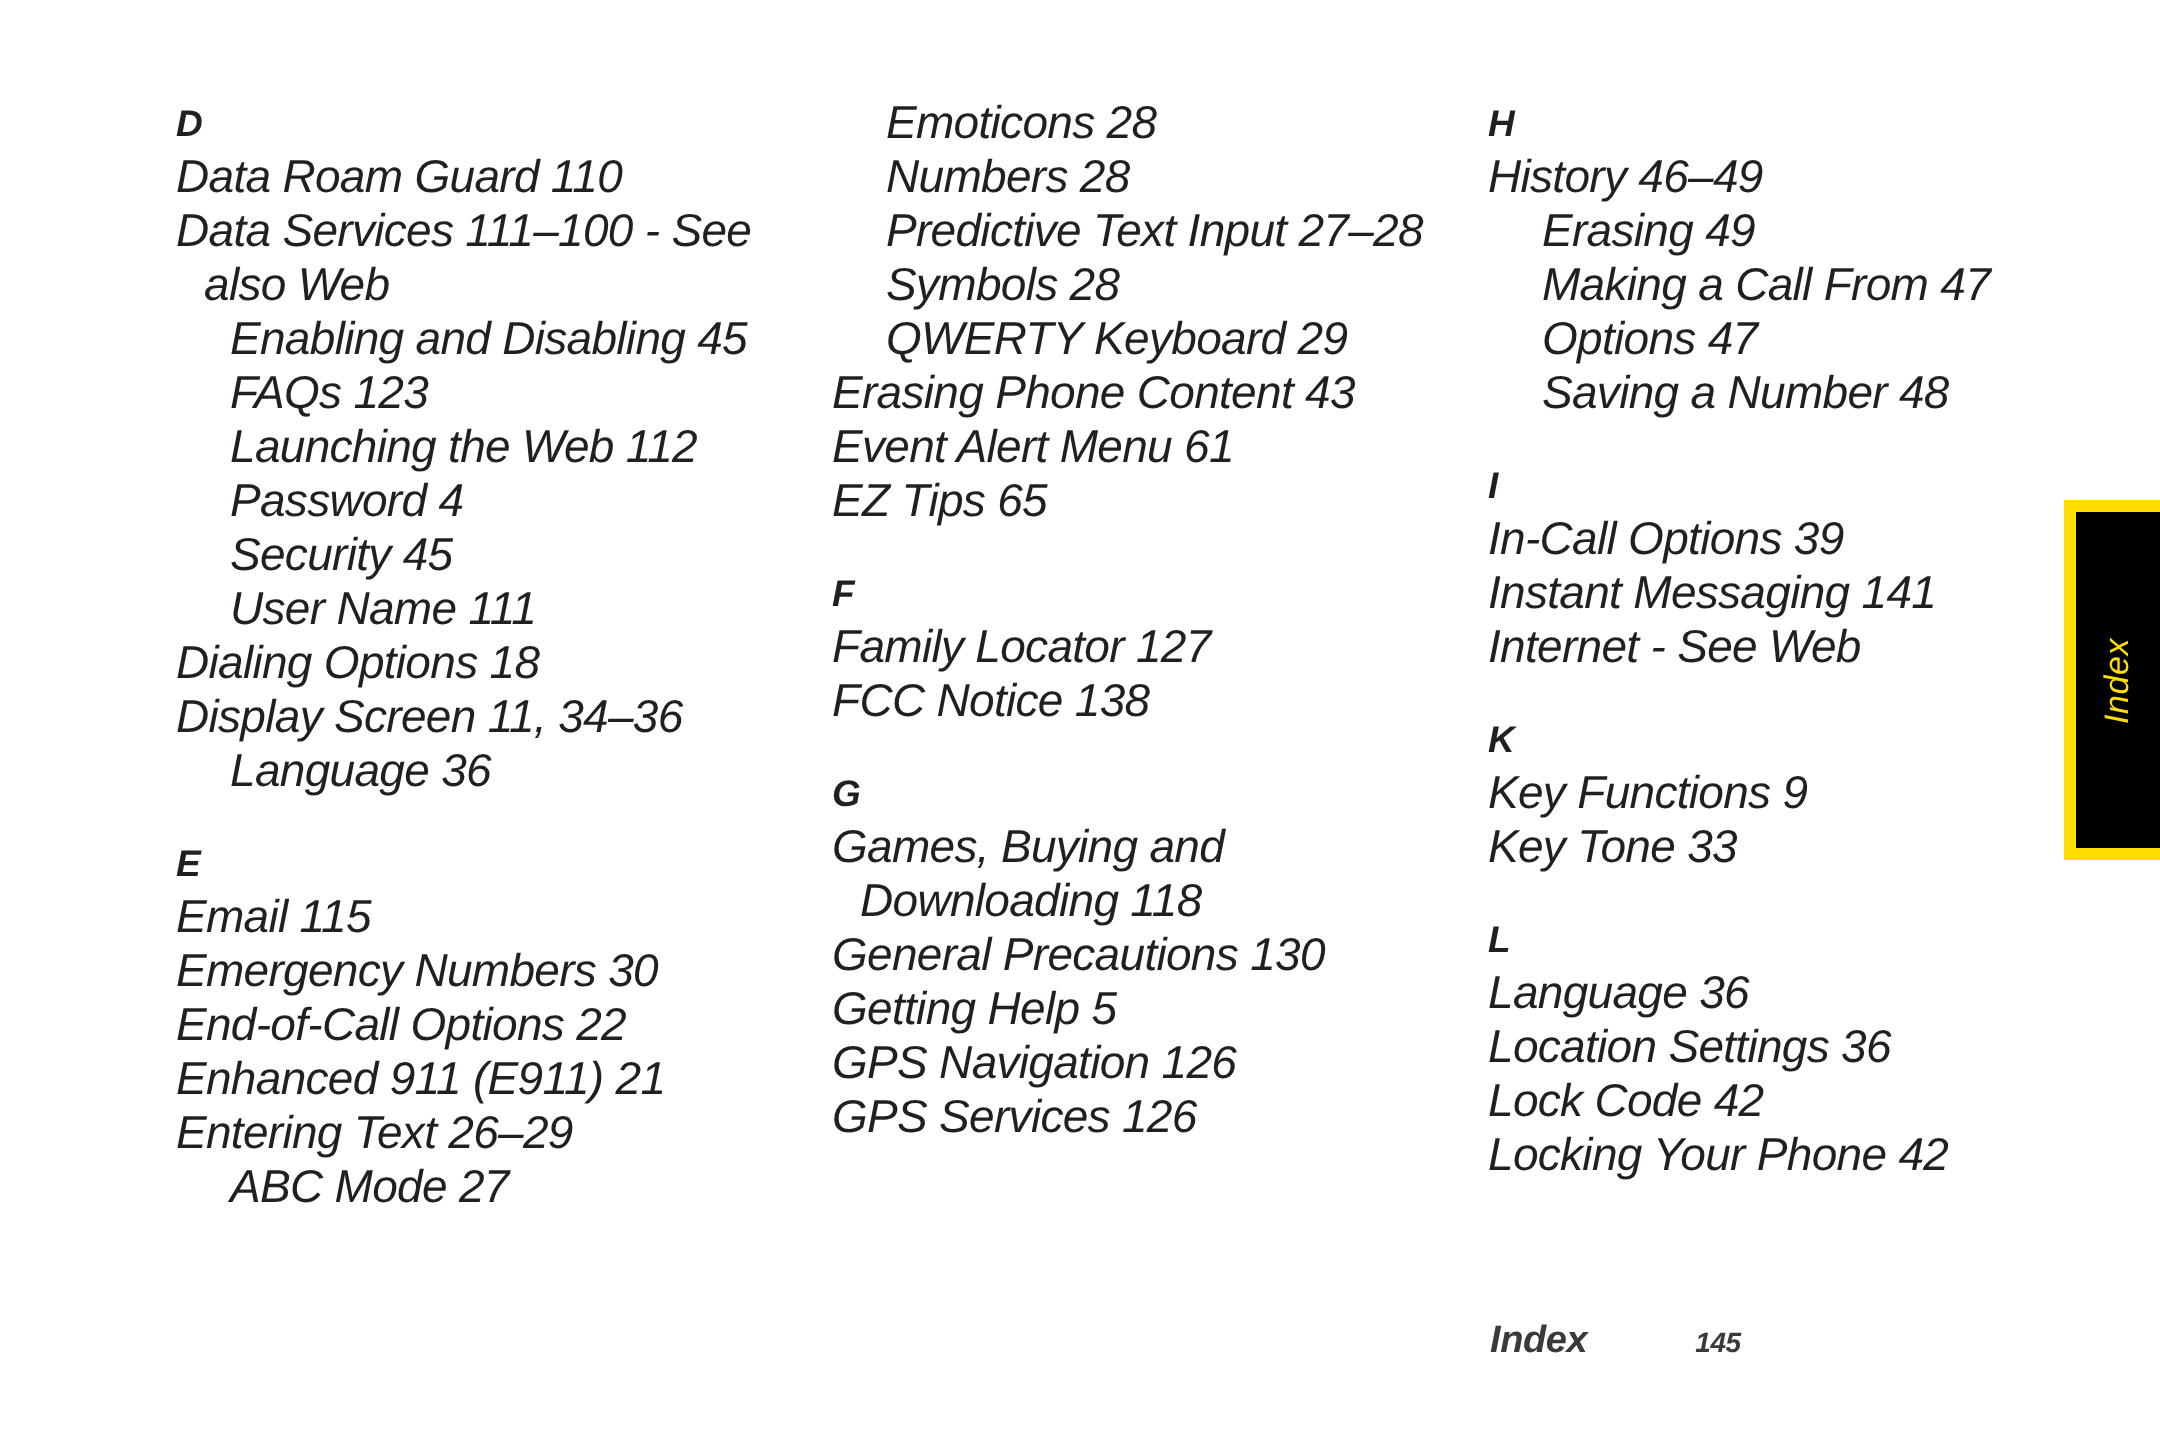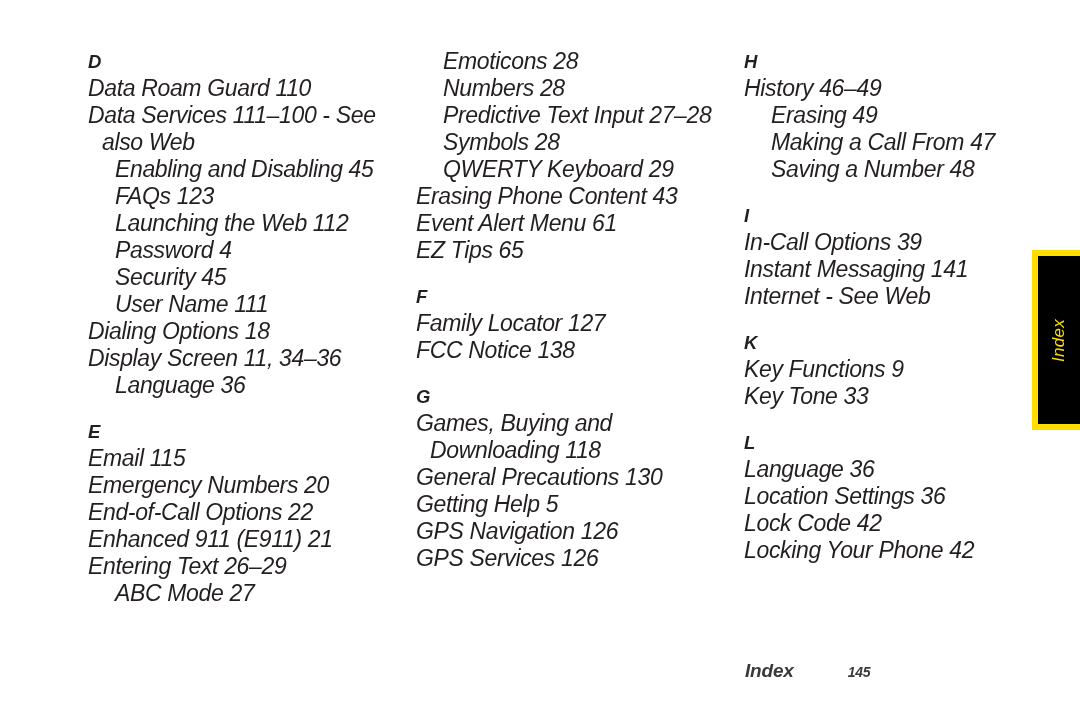--- a/index.html
+++ b/index.html
@@ -143,21 +143,21 @@
           <div class="entry lvl2">Password  4</div>
           <div class="entry lvl2">Security  45</div>
           <div class="entry lvl2">User Name  111</div>
           <div class="entry lvl0">Dialing Options  18</div>
           <div class="entry lvl0">Display Screen  11, 34–36</div>
           <div class="entry lvl2">Language  36</div>
         </div>
         <div class="section">
           <div class="section-letter spaced">E</div>
           <div class="entry lvl0">Email  115</div>
-          <div class="entry lvl0">Emergency Numbers 20</div>
+          <div class="entry lvl0">Emergency Numbers 30</div>
           <div class="entry lvl0">End-of-Call Options  22</div>
           <div class="entry lvl0">Enhanced 911 (E911)  21</div>
           <div class="entry lvl0">Entering Text  26–29</div>
           <div class="entry lvl2">ABC Mode  27</div>
         </div>
       </div>
     <div class="column col2">
         <div class="section">
           <div class="entry lvl2">Emoticons  28</div>
           <div class="entry lvl2">Numbers  28</div>
@@ -182,20 +182,21 @@
           <div class="entry lvl0">GPS Navigation  126</div>
           <div class="entry lvl0">GPS Services  126</div>
         </div>
       </div>
     <div class="column col3">
         <div class="section">
           <div class="section-letter">H</div>
           <div class="entry lvl0">History  46–49</div>
           <div class="entry lvl2">Erasing  49</div>
           <div class="entry lvl2">Making a Call From  47</div>
+          <div class="entry lvl2">Options  47</div>
           <div class="entry lvl2">Saving a Number  48</div>
         </div>
         <div class="section">
           <div class="section-letter spaced">I</div>
           <div class="entry lvl0">In-Call Options  39</div>
           <div class="entry lvl0">Instant Messaging  141</div>
           <div class="entry lvl0">Internet - See Web</div>
         </div>
         <div class="section">
           <div class="section-letter spaced">K</div>

